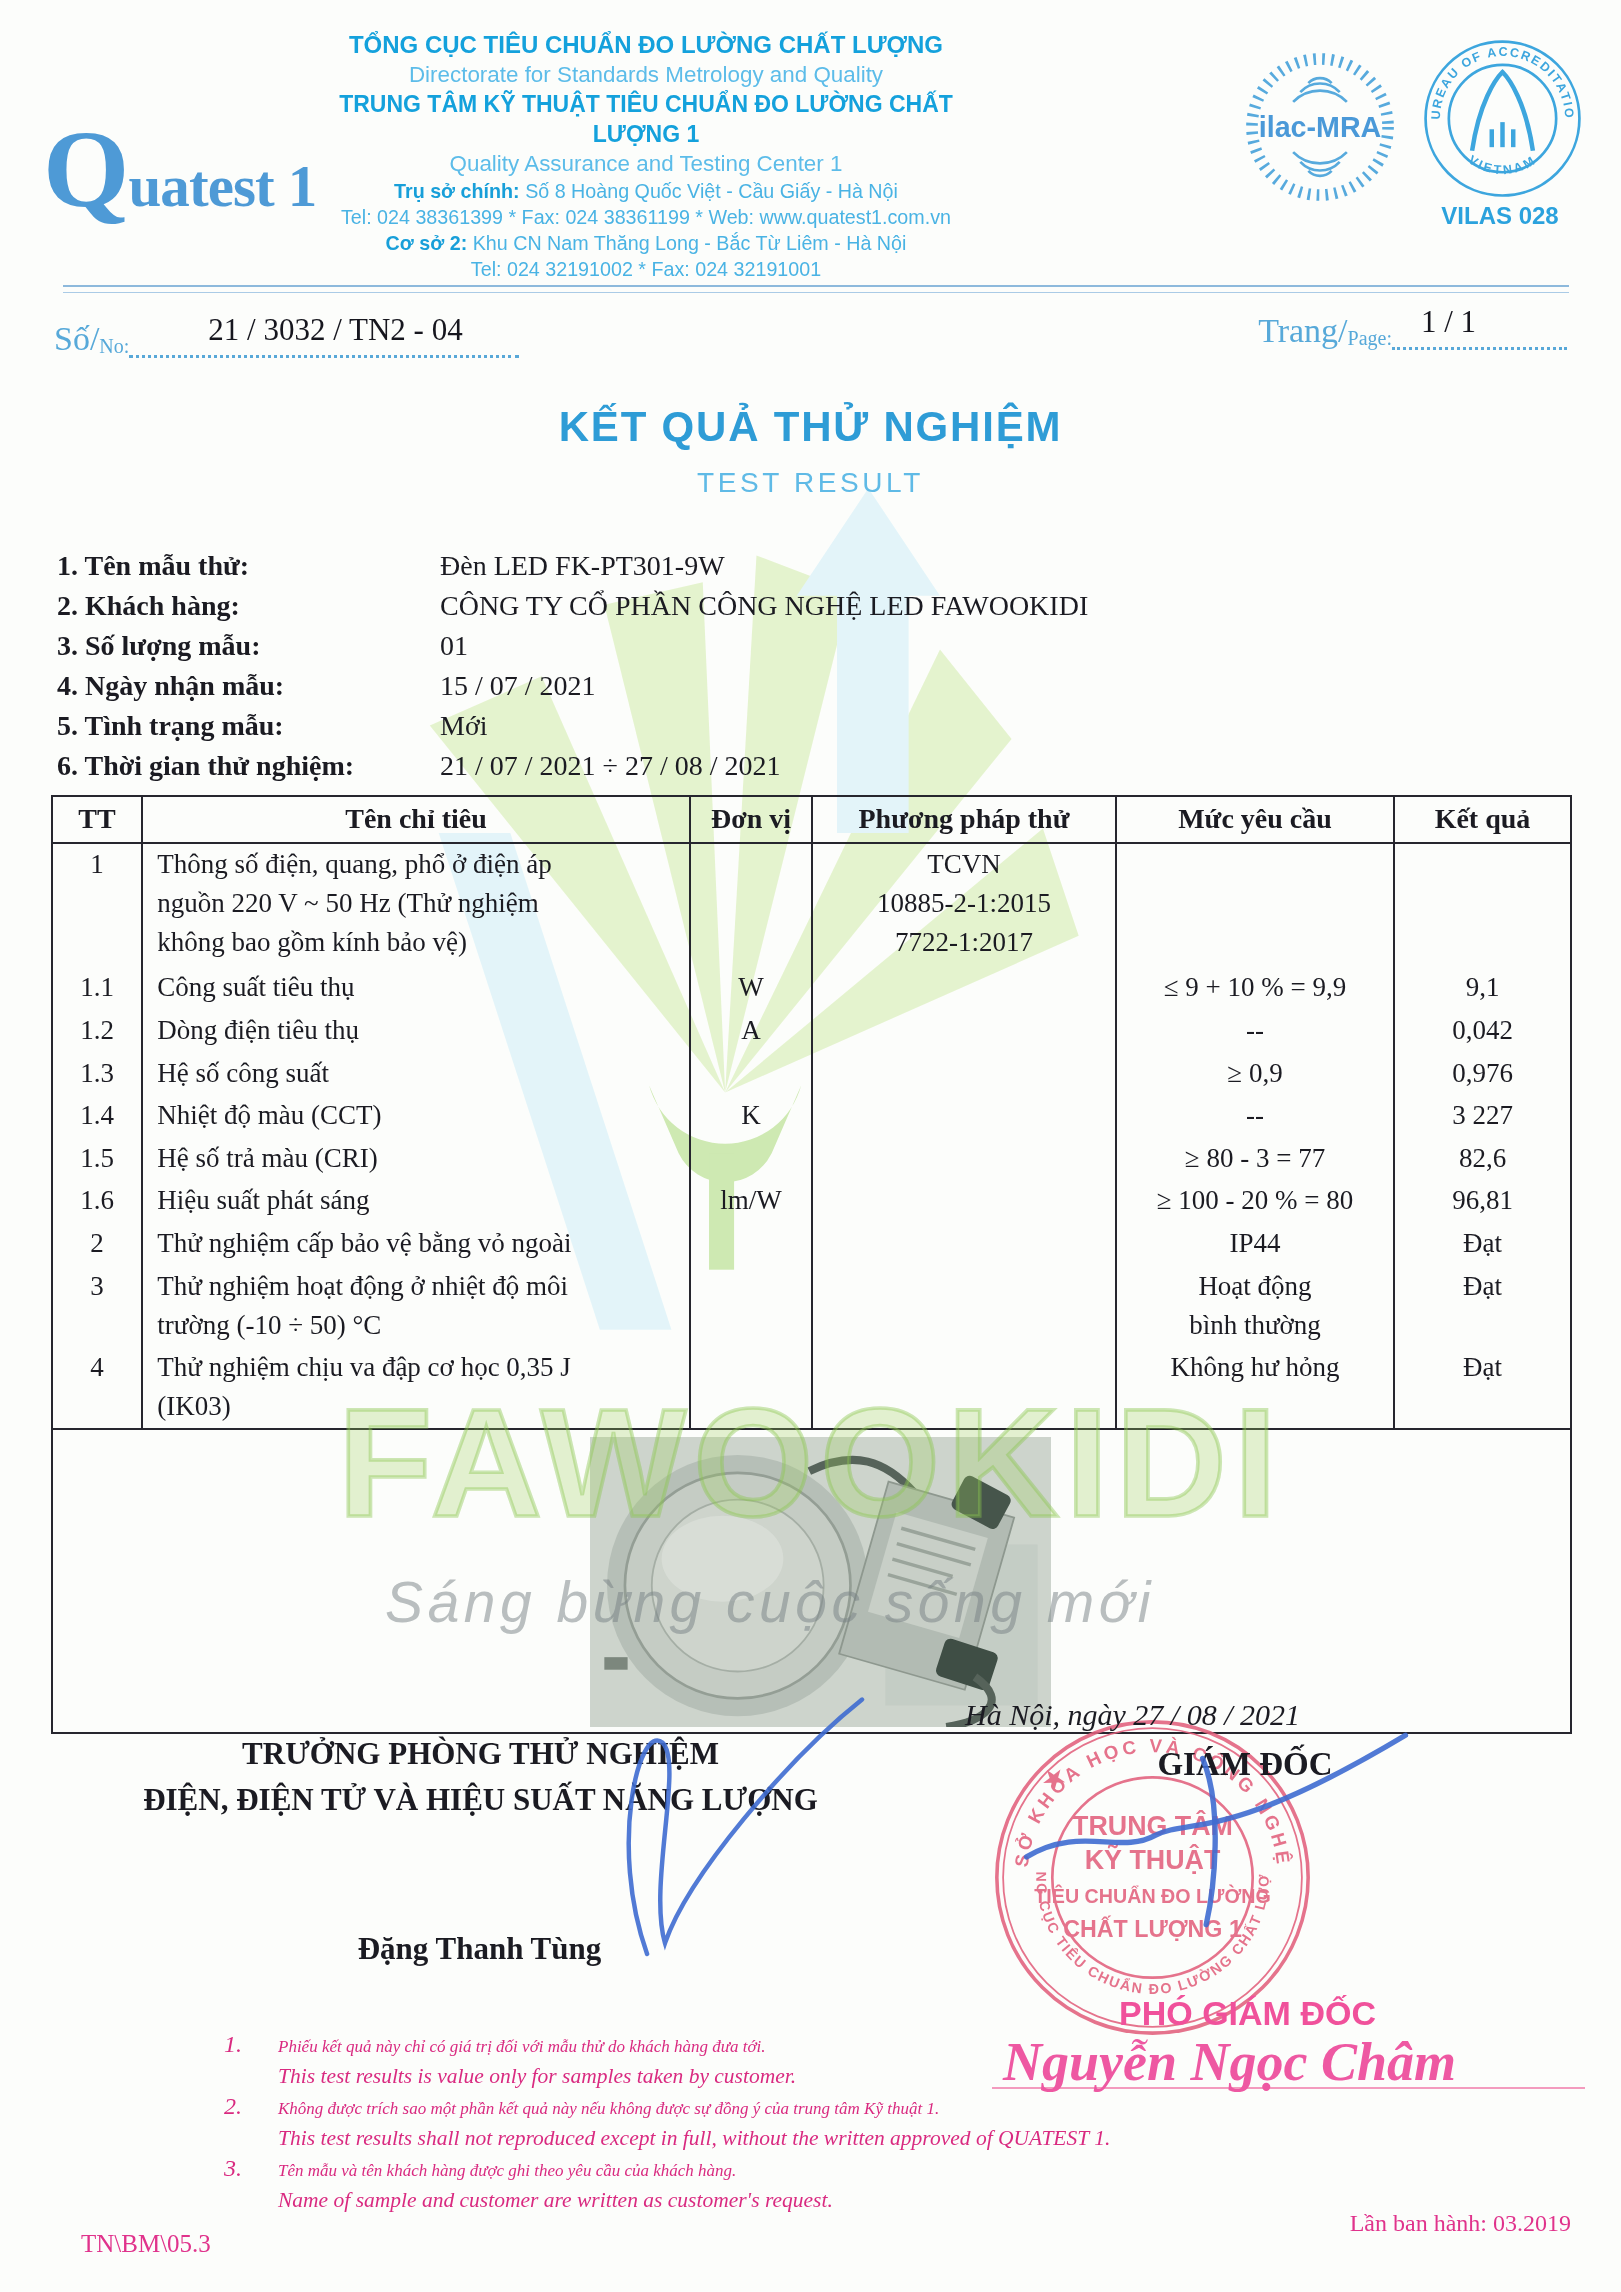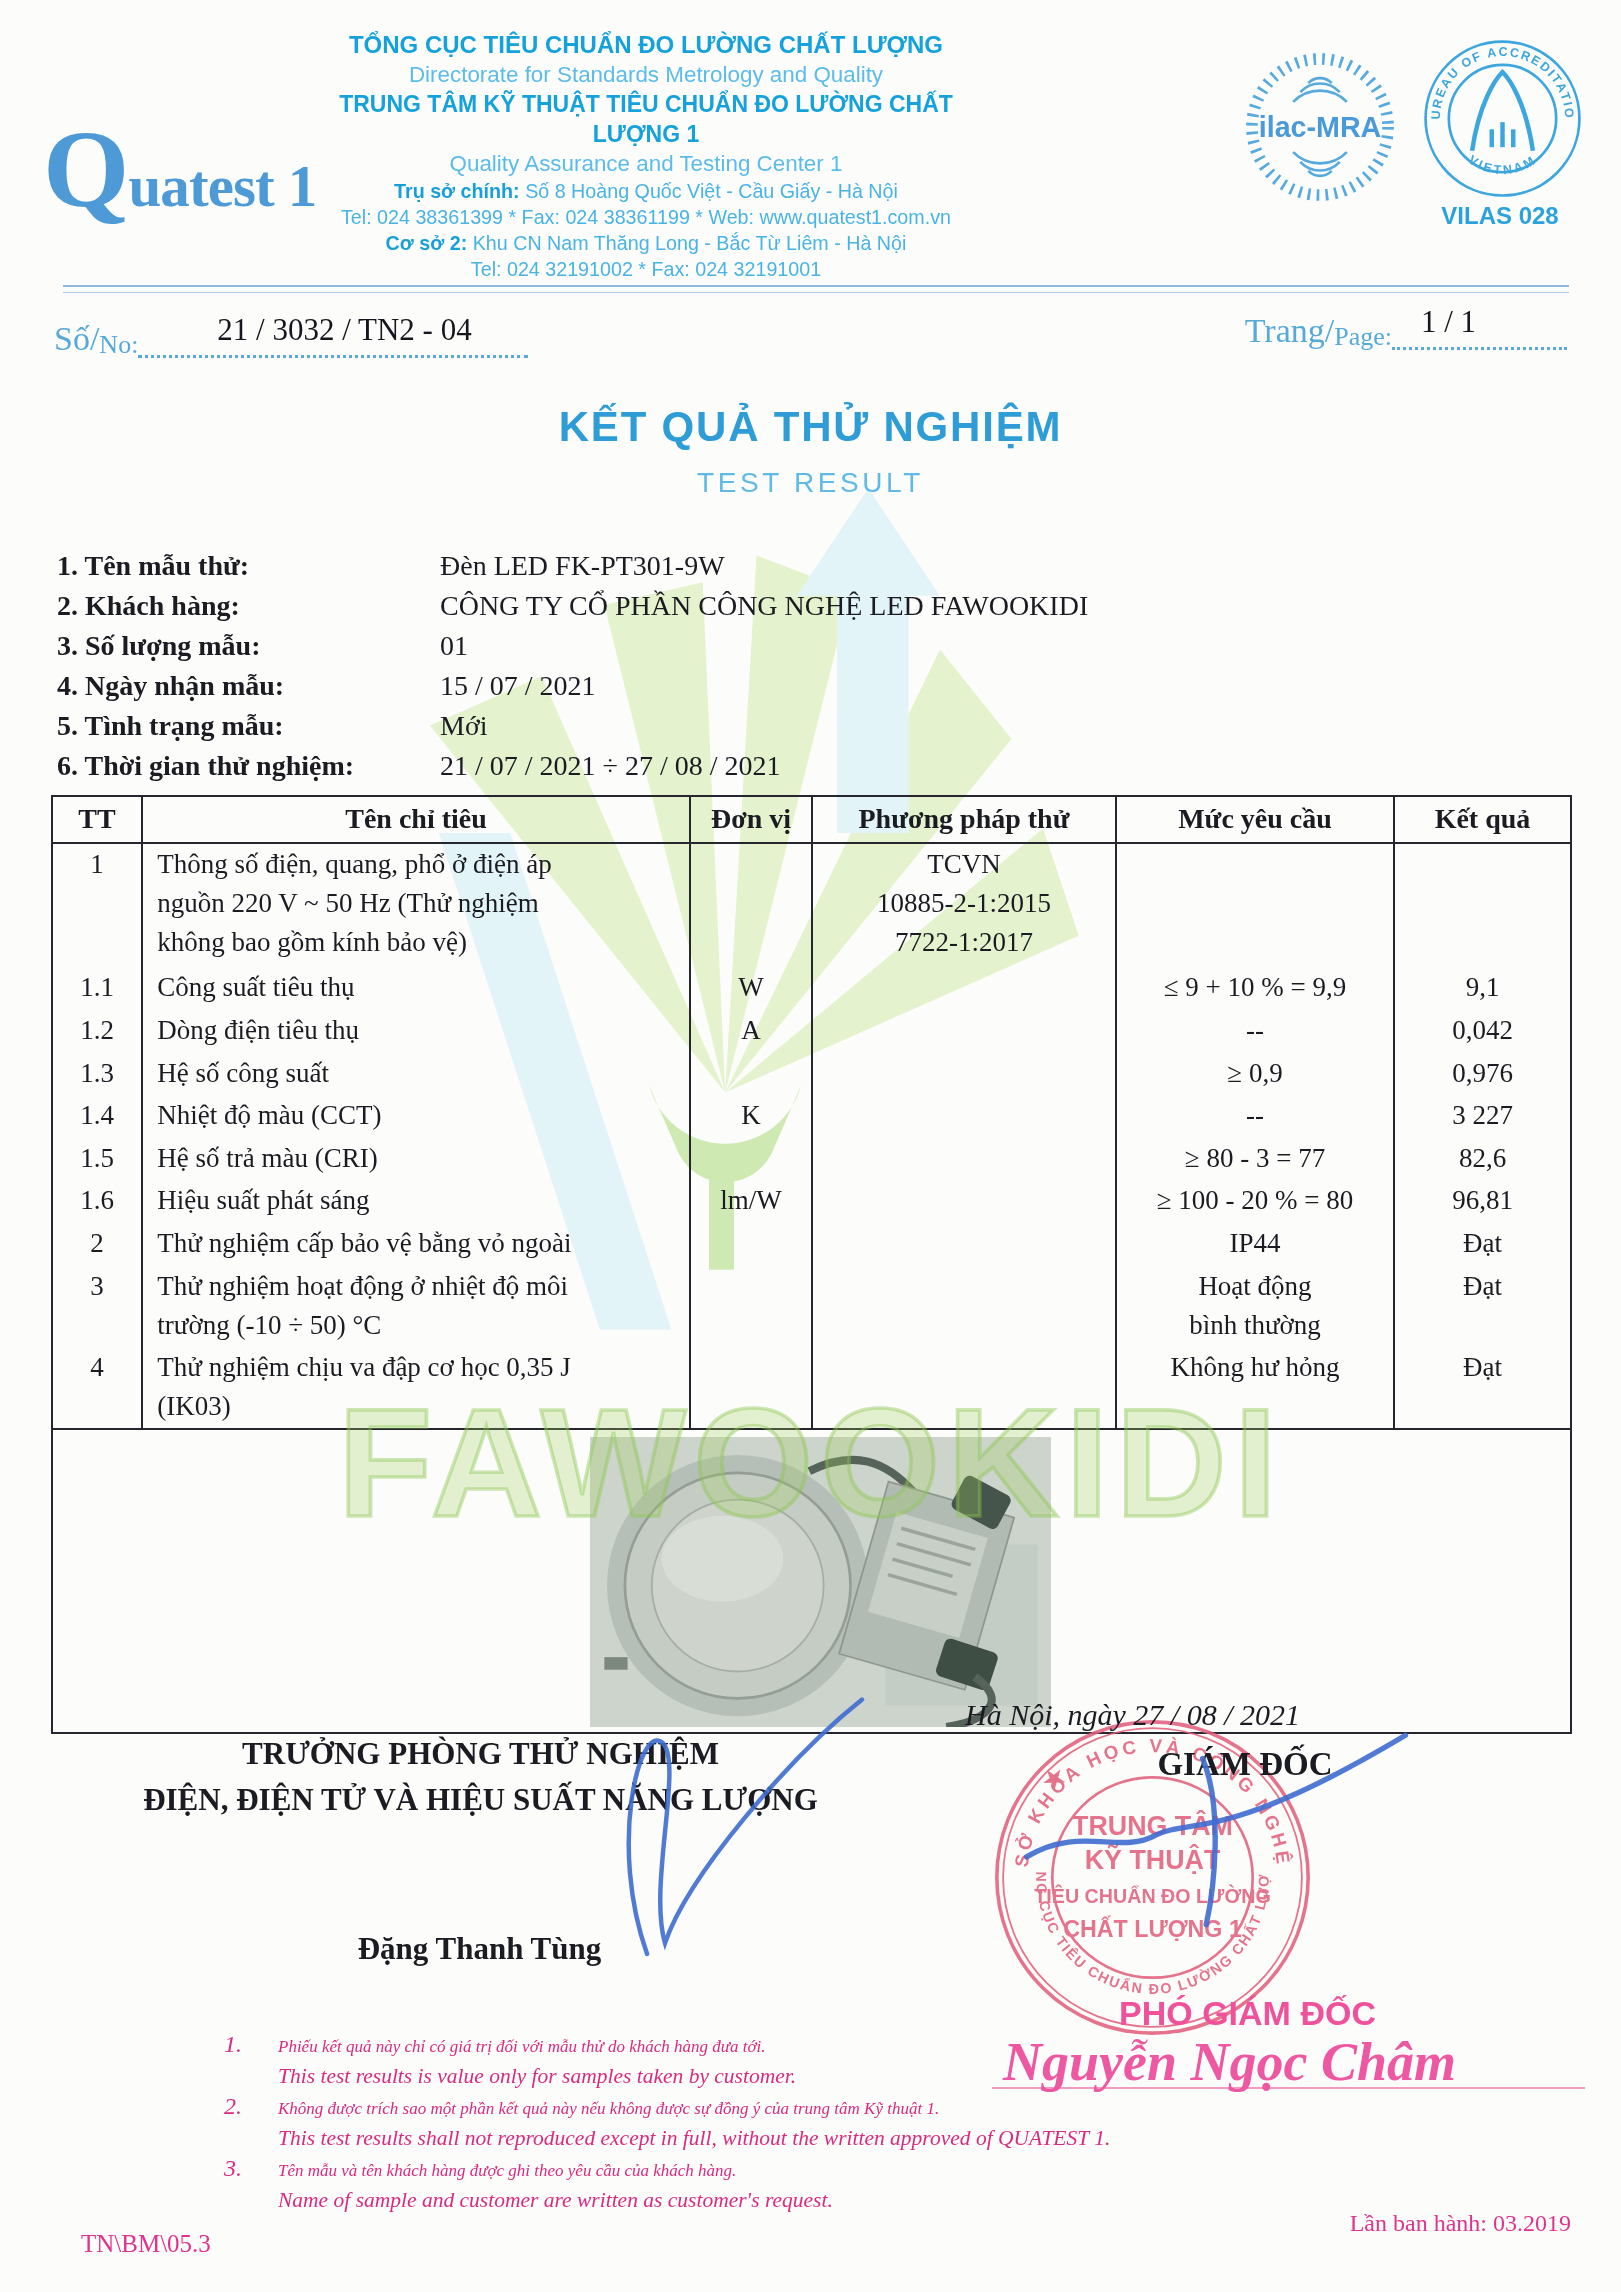--- a/index.html
+++ b/index.html
@@ -44,21 +44,21 @@
     position:absolute; left:1417px; top:202px; width:166px; text-align:center;
     font-family:"Liberation Sans", sans-serif; font-weight:bold; font-size:24px; color:#2ba2dd;
   }
   .rule {
     position:absolute; left:63px; top:285px; width:1506px; height:4.5px;
     border-top:2.7px solid #8db9dc; border-bottom:1.8px solid #aacbe6; z-index:2;
   }
   
   .doc-no  { position:absolute; left:54px;  top:312px; font-size:34px; color:#57a9d9; z-index:2; }
   .doc-page{ position:absolute; right:54px; top:304px; font-size:34px; color:#57a9d9; z-index:2; }
-  .lbl-sub { font-size:26px; position:relative; top:2.7px; }
+  .lbl-sub { font-size:20px; position:relative; top:2.7px; }
   .dots    { display:inline-block; border-bottom:3.6px dotted #58a8d8; height:43px; vertical-align:bottom; position:relative; }
   .doc-no  .dots { width:390px; }
   .doc-page .dots{ width:175px; }
   .dots .val { position:absolute; bottom:7.2px; font-size:31px; color:#16161e; white-space:nowrap; font-family:"Liberation Serif", serif; }
   .doc-no  .dots .val { left:79px; }
   .doc-page .dots .val { left:29px; }
   
   .t-vi {
     position:absolute; left:0; top:403px; width:100%; text-align:center; z-index:2;
     font-family:"Liberation Sans", sans-serif; font-weight:bold; font-size:42px;
@@ -129,20 +129,21 @@
     <polygon points="390,720 425,120 530,160" fill="#d2ecab"></polygon>
     <polygon points="390,720 630,225 710,325" fill="#d2ecab"></polygon>
     <polygon points="390,720 745,425 785,545" fill="#d2ecab"></polygon>
     <polygon points="470,165 550,45 630,165 595,165 595,430 515,430 515,165" fill="#cfeef8"></polygon>
     <polygon points="70,430 150,430 330,985 250,985" fill="#cfeef8"></polygon>
     <path d="M 305 712 A 88 88 0 0 0 475 712 L 442 788 A 58 58 0 0 1 338 788 Z" fill="#a9d977"></path>
     <rect x="372" y="788" width="28" height="130" fill="#a9d977"></rect>
   </svg>
 
   <div class="wm-brand">FAWOOKIDI</div>
+  <div class="wm-tagline">Sáng bừng cuộc sống mới</div>
 
   <div class="logo">Quatest 1</div>
 
   <div class="org-block">
     <div class="org-vi">TỔNG CỤC TIÊU CHUẨN ĐO LƯỜNG CHẤT LƯỢNG</div>
     <div class="org-en">Directorate for Standards Metrology and Quality</div>
     <div class="ctr-vi">TRUNG TÂM KỸ THUẬT TIÊU CHUẨN ĐO LƯỜNG CHẤT LƯỢNG 1</div>
     <div class="ctr-en">Quality Assurance and Testing Center 1</div>
     <div class="addr"><b>Trụ sở chính:</b><span> Số 8 Hoàng Quốc Việt - Cầu Giấy - Hà Nội</span></div>
     <div class="addr">Tel: 024 38361399 * Fax: 024 38361199 * Web: www.quatest1.com.vn</div>

